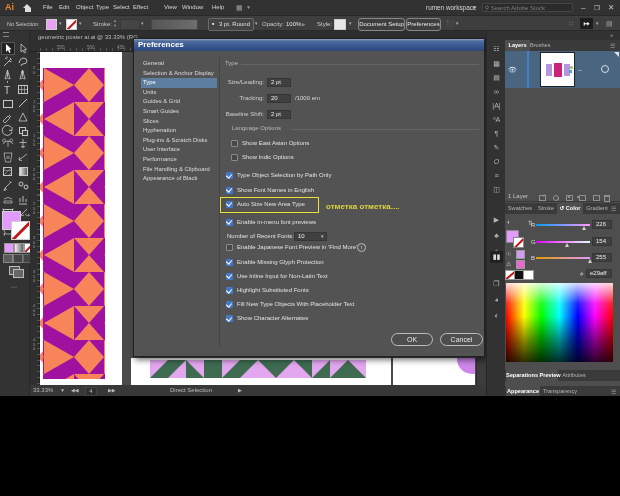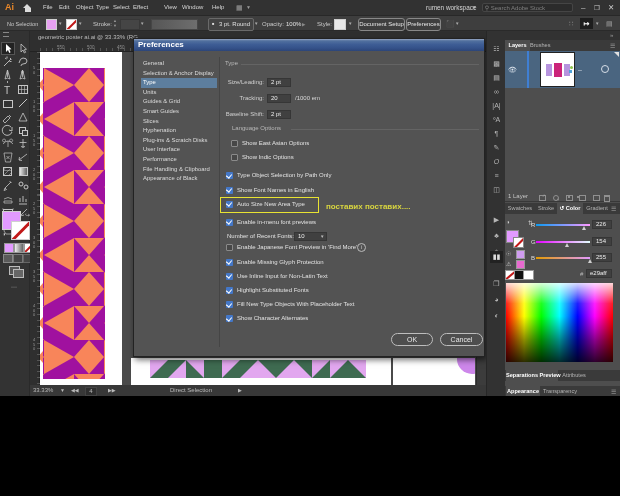--- a/index.html
+++ b/index.html
@@ -327,21 +327,21 @@
     <div class="cbe" style="left:97px;top:115px;"></div>
       <div class="lbl" style="left:108px;top:115px;color:#e2e2e2;">Show Indic Options</div>
 
     <div class="cb" style="left:92px;top:133px;"></div>
       <div class="lbl" style="left:103px;top:133px;color:#e2e2e2;">Type Object Selection by Path Only</div>
     <div class="cb" style="left:92px;top:147.5px;"></div>
       <div class="lbl" style="left:103px;top:147.5px;color:#e2e2e2;">Show Font Names in English</div>
     <div class="abs" style="left:86px;top:158px;width:97px;height:14px;border:1px solid #e8e332;"></div>
     <div class="cb" style="left:92px;top:161.5px;"></div>
       <div class="lbl" style="left:103px;top:161.5px;color:#e2e2e2;">Auto Size New Area Type</div>
-    <div class="lbl" style="left:192px;top:163px;color:#d8d540;font-size:8px;font-weight:bold;">поставих поставих....</div>
+    <div class="lbl" style="left:192px;top:163px;color:#d8d540;font-size:8px;font-weight:bold;">отметка отметка....</div>
     <div class="cb" style="left:92px;top:179.5px;"></div>
       <div class="lbl" style="left:103px;top:179.5px;color:#e2e2e2;">Enable in-menu font previews</div>
     <div class="lbl" style="left:93px;top:194px;color:#e2e2e2;">Number of Recent Fonts:</div>
     <div class="fld" style="left:160px;top:192.5px;width:33px;height:9px;font-size:6px;">10</div>
     <div class="abs" style="left:186px;top:195px;font-size:4.5px;color:#bbb;">▼</div>
     <div class="cbe" style="left:92px;top:205px;"></div>
       <div class="lbl" style="left:103px;top:205px;color:#e2e2e2;">Enable Japanese Font Preview in 'Find More'</div>
     <div class="abs" style="left:223px;top:204px;width:7px;height:7px;border:1px solid #bbb;border-radius:50%;color:#ccc;font-size:6px;line-height:7px;text-align:center;">i</div>
     <div class="cb" style="left:92px;top:219.5px;"></div>
       <div class="lbl" style="left:103px;top:219.5px;color:#e2e2e2;">Enable Missing Glyph Protection</div>

